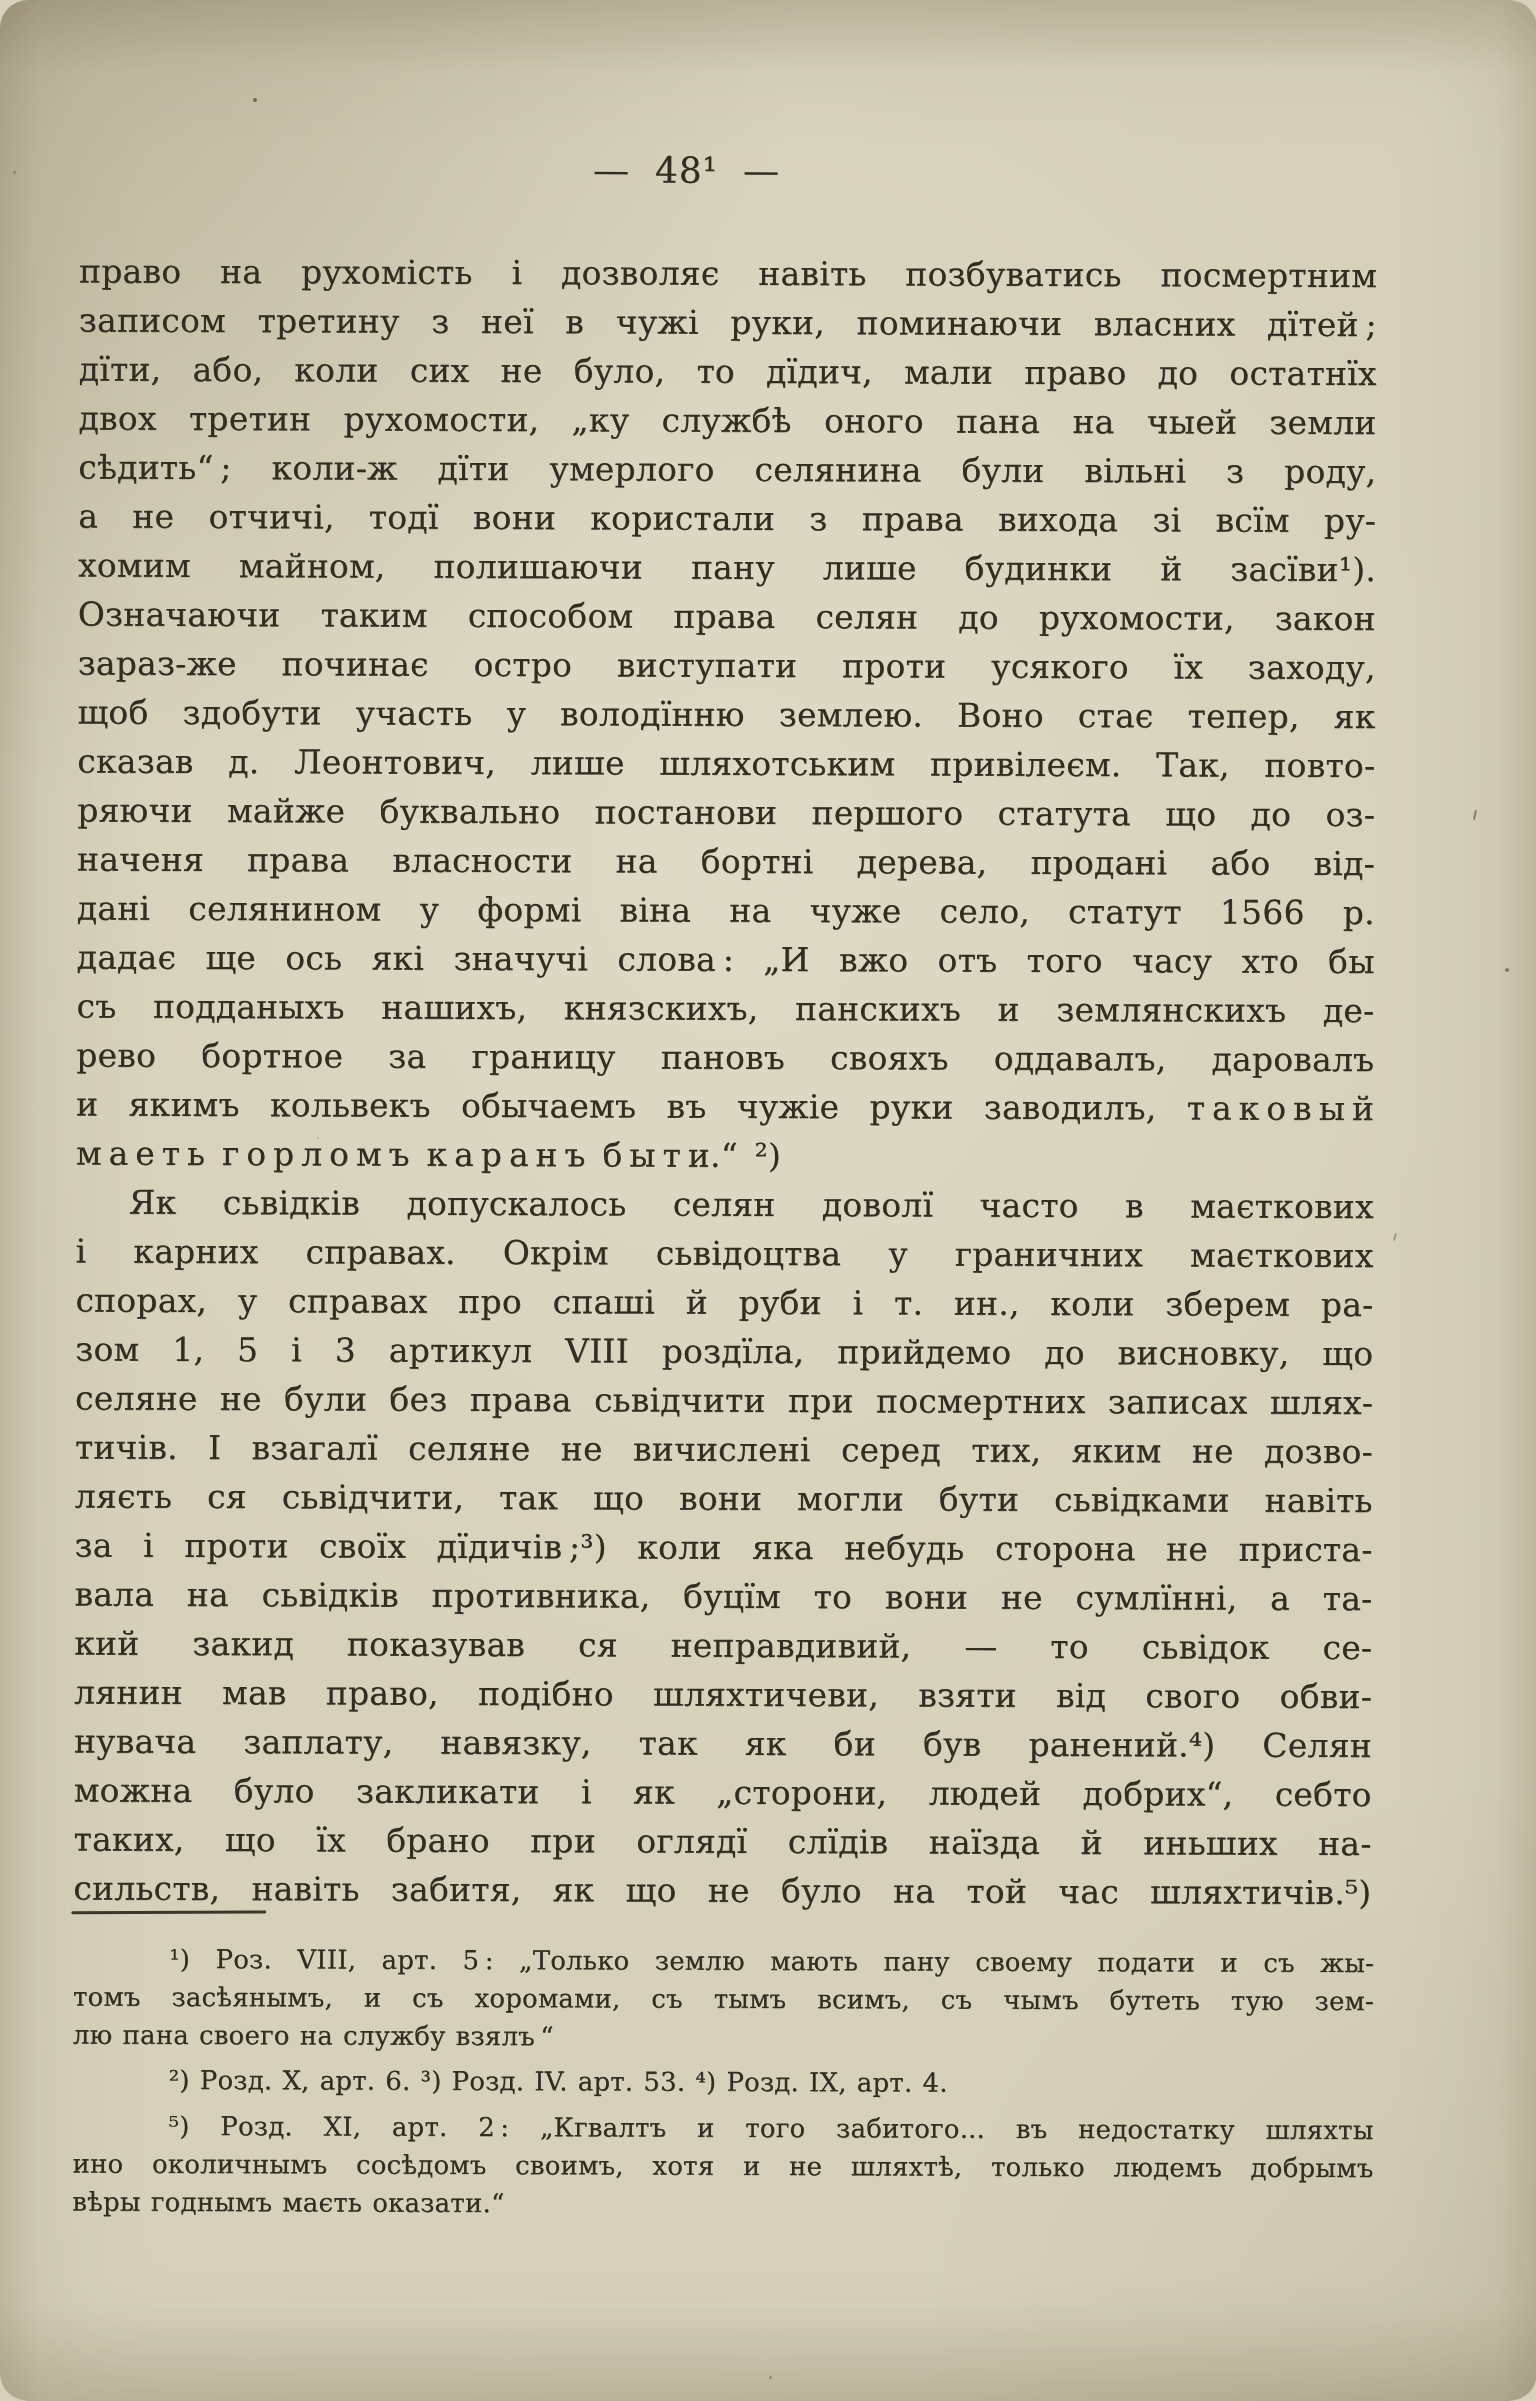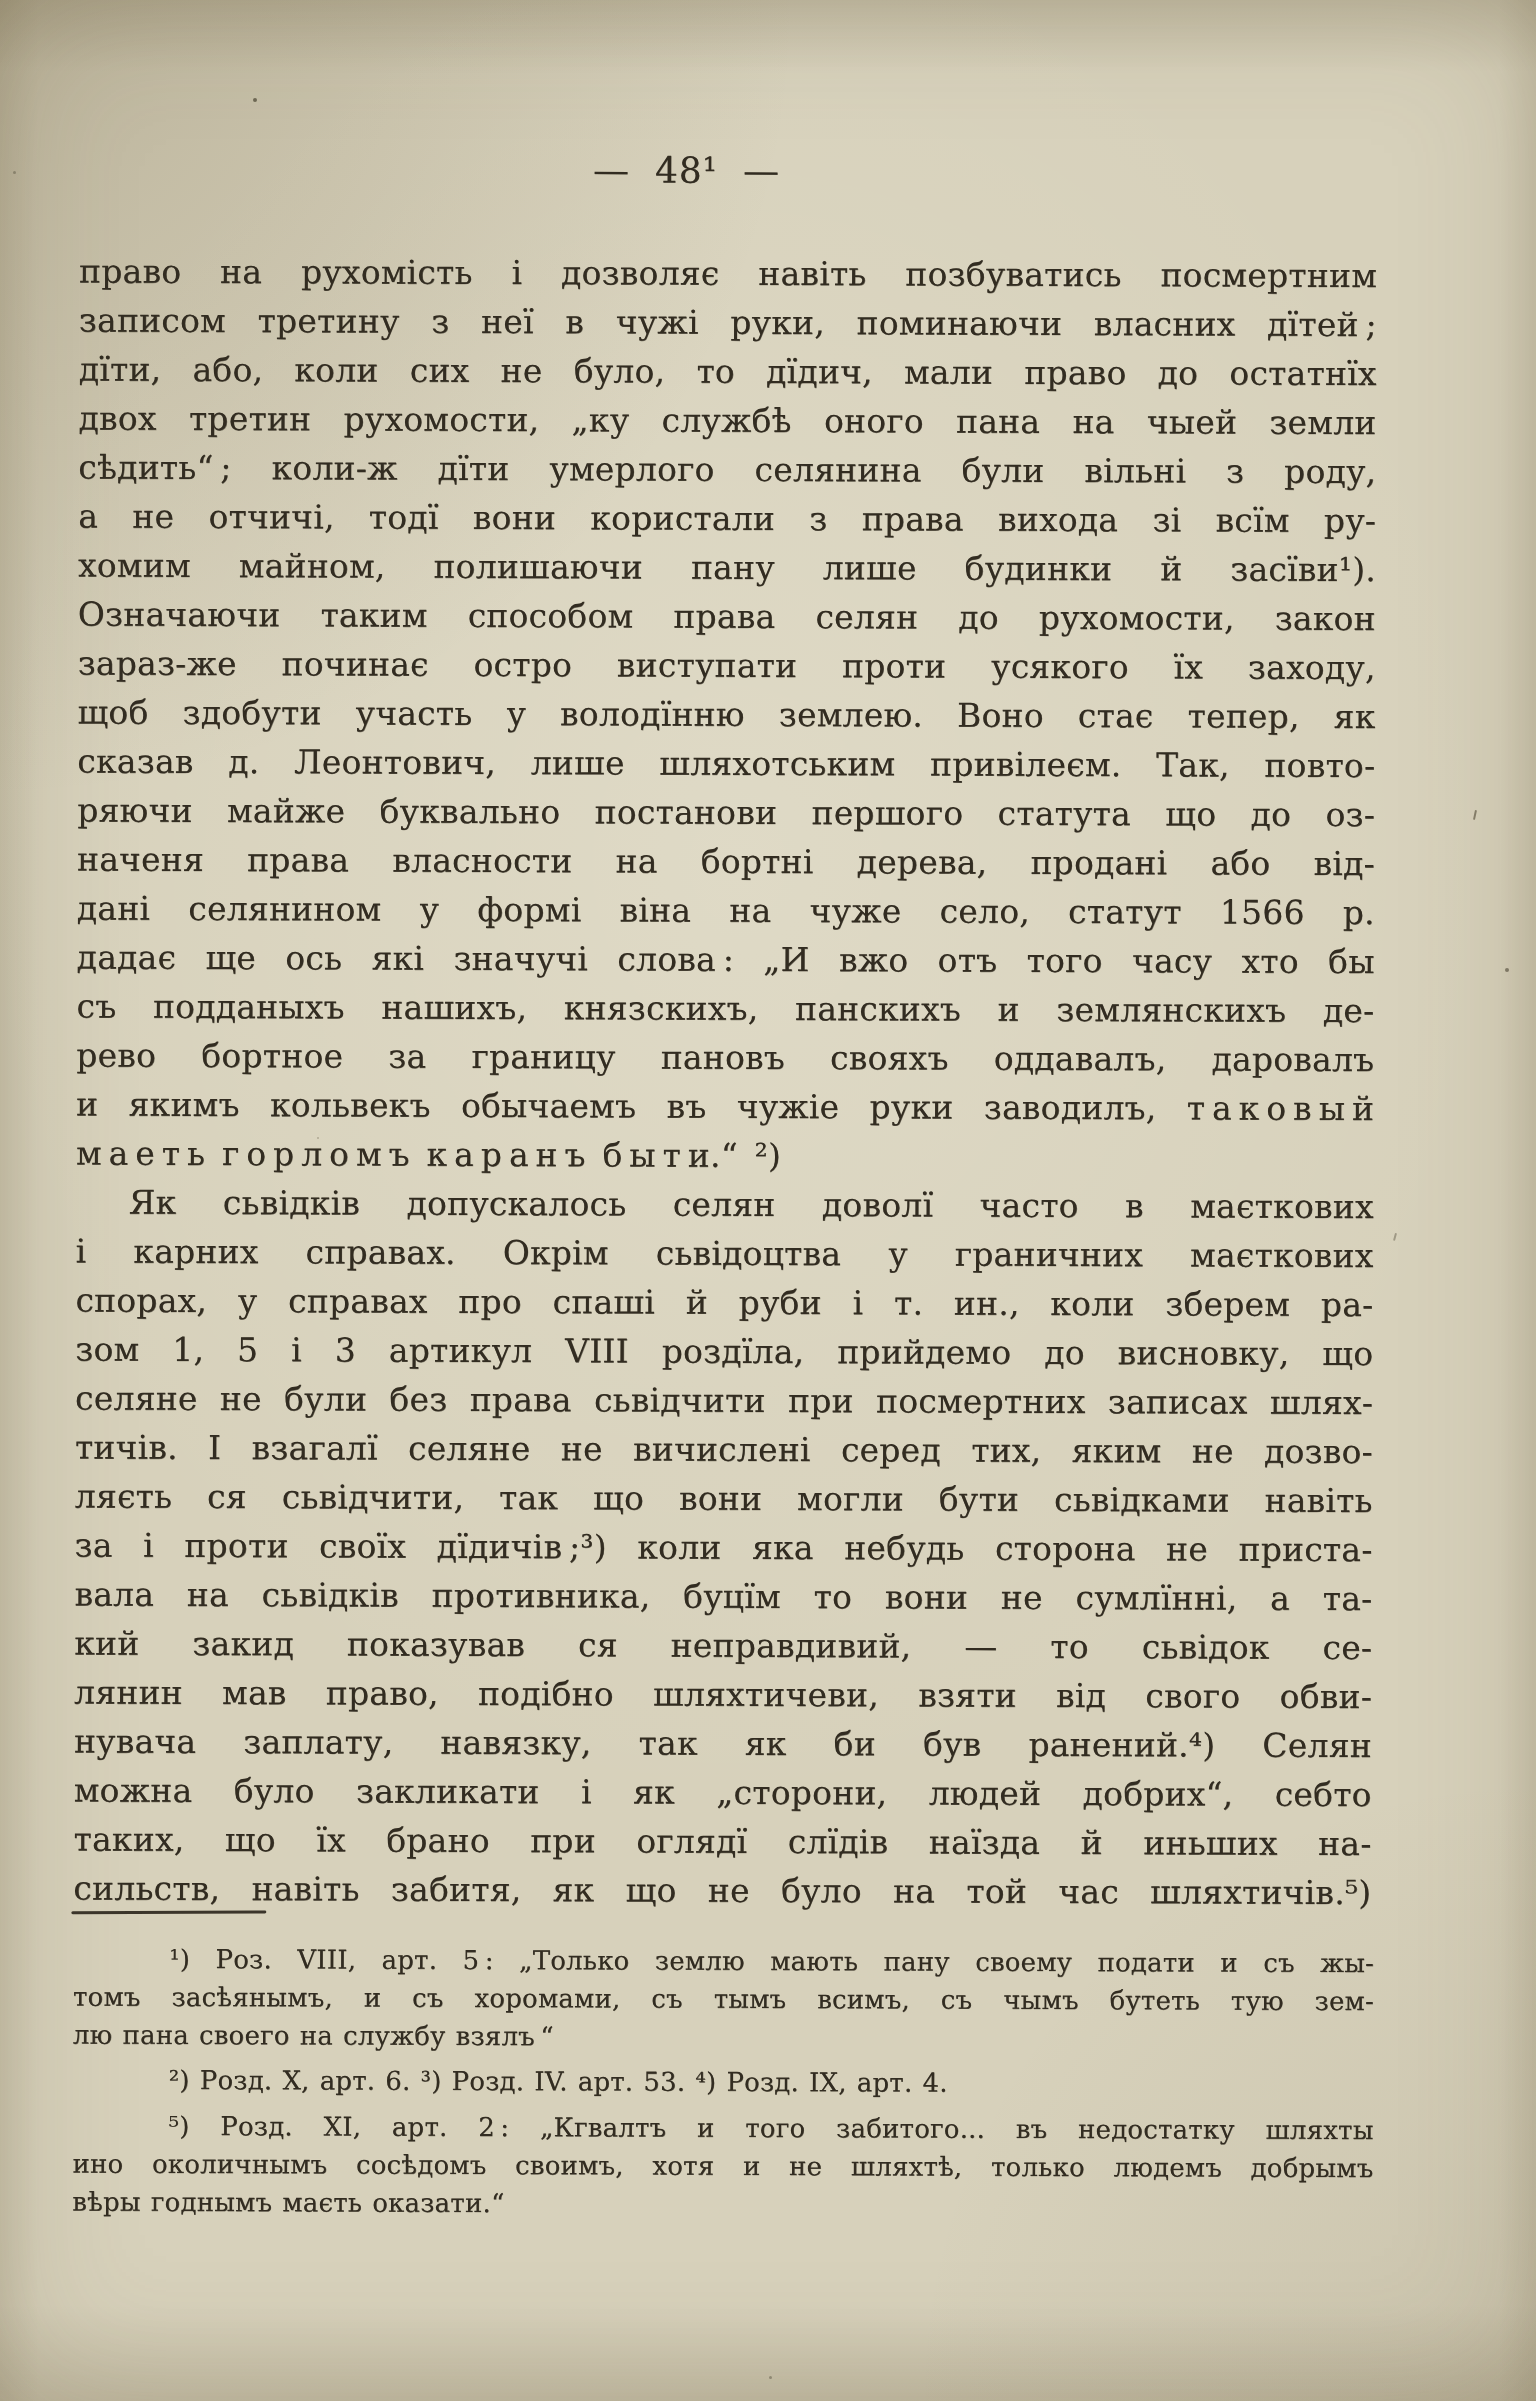--- a/index.html
+++ b/index.html
@@ -13,20 +13,21 @@
     background:
       radial-gradient(circle at 0% 0%, rgba(94,80,48,.22), rgba(94,80,48,0) 28%),
       radial-gradient(circle at 100% 100%, rgba(94,80,48,.10), rgba(94,80,48,0) 22%),
       radial-gradient(ellipse 70% 55% at 48% 36%, rgba(255,253,242,.20), rgba(255,253,242,0) 72%),
       linear-gradient(180deg, rgba(96,82,50,.16), rgba(96,82,50,0) 3%),
       linear-gradient(0deg, rgba(96,82,50,.15), rgba(96,82,50,0) 4%),
       linear-gradient(90deg, rgba(96,82,50,.10), rgba(96,82,50,0) 2.5%),
       linear-gradient(270deg, rgba(96,82,50,.10), rgba(96,82,50,0) 2.5%),
       #d7d1bb;
     box-shadow: inset 0 0 138px rgba(92,78,45,.22);
+    border-radius: 28px;
   }
   .content {
     position: absolute; inset: 0;
     transform: rotate(.2deg); transform-origin: 768px 0px;
     color: #322c21;
     font-family: "DejaVu Serif", "Liberation Serif", serif;
     text-shadow: 0.3px 0.4px 0.5px rgba(44,38,28,.55);
   }
   .pagenum {
     position: absolute; top: 150px; left: 0; width: 1374px;

